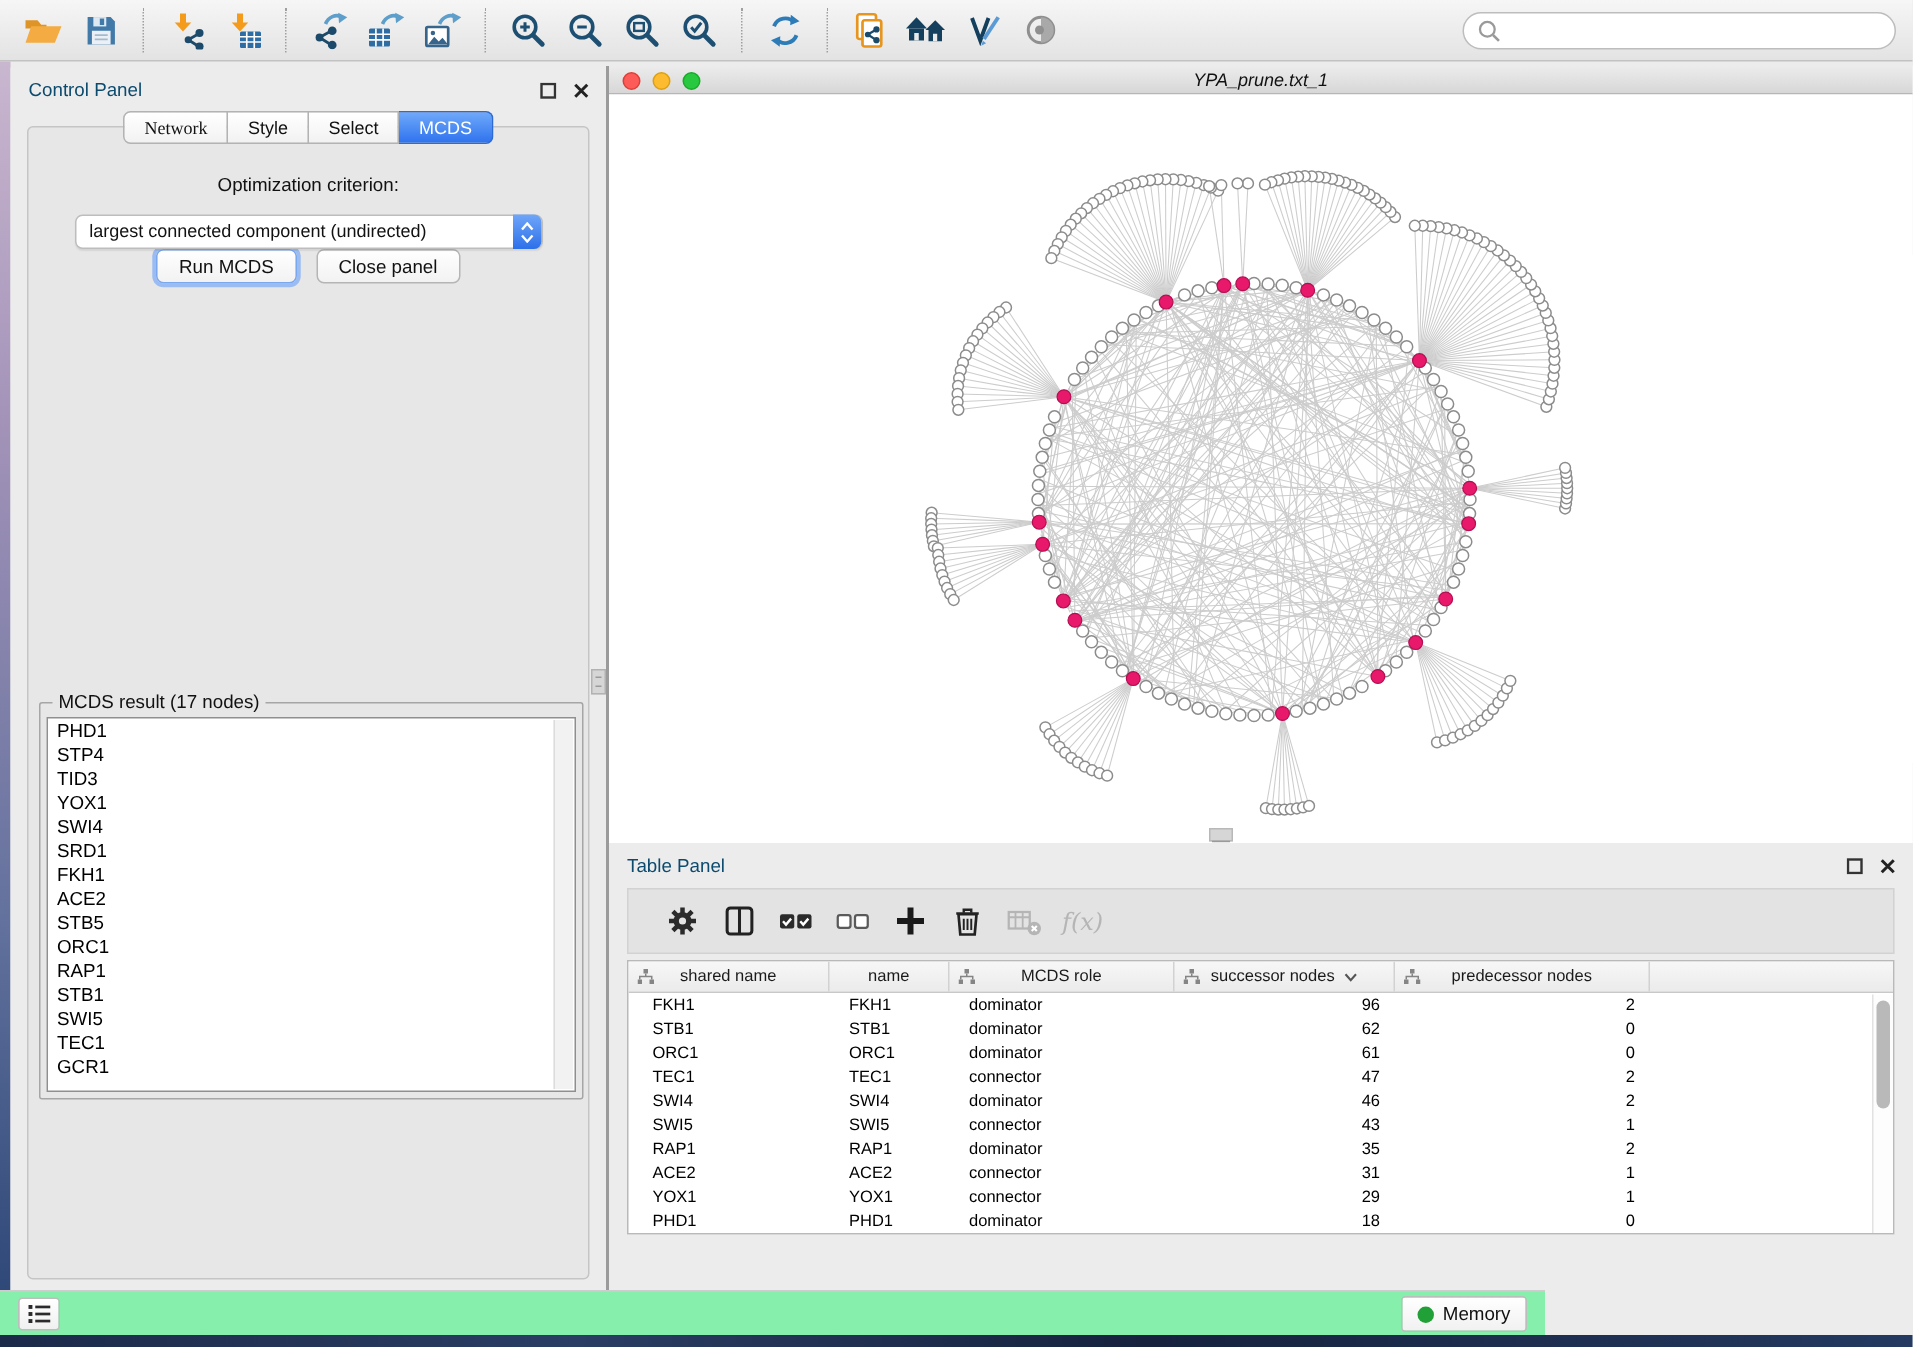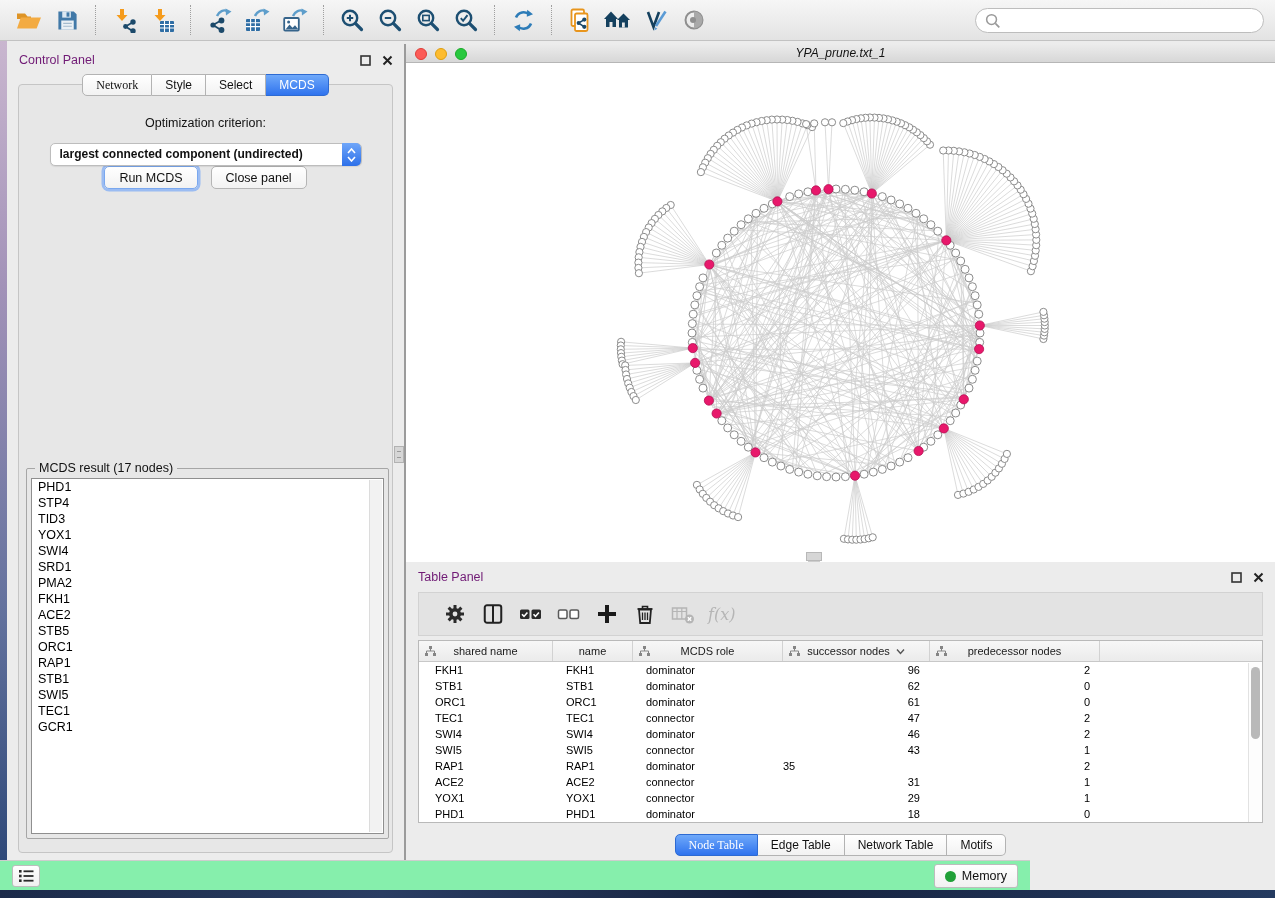--- a/index.html
+++ b/index.html
@@ -21,51 +21,51 @@
 
   
   .wall-left { position:absolute; left:0; top:41px; width:7px; height:821px;
     background:linear-gradient(#c9b6cf 0%, #a292b8 30%, #62719d 70%, #2e4878 100%); }
   .wall-bottom { position:absolute; left:0; top:890px; width:1275px; height:8px;
     background:linear-gradient(90deg,#1b2a49,#2a3d63 30%,#16223e 60%,#243a60); }
 
   
   .cpanel { position:absolute; left:7px; top:45px; width:397px; height:815px; background:#ececec; }
   .panel-titlerow { height:24px; display:flex; align-items:center; padding:6px 10px 0 12px; }
-  .panel-title { font-size:12.5px; color:#701a75; }
+  .panel-title { font-size:12.5px; color:#0c4a6e; }
   .winbtns { margin-left:auto; display:flex; gap:9px; align-items:center; }
   .winbtn { background:none; border:none; cursor:pointer; width:13px; height:13px;
     display:flex; align-items:center; justify-content:center; padding:0; }
 
   .cp-tabs { position:absolute; top:29px; left:0; width:100%; display:flex;
     justify-content:center; z-index:3; }
   .tab { height:22px; padding:0 13px; font-size:12px; background:linear-gradient(#ffffff,#f2f2f2);
     border:1px solid #b3b3b3; border-left:none; color:#111; cursor:pointer;
     font-family:"Liberation Sans",sans-serif; }
   .tab:first-child { border-left:1px solid #b3b3b3; border-radius:5px 0 0 5px;font-family:Liberation Serif, serif; }
   .tab:last-child { border-radius:0 5px 5px 0; }
   .tab.active { background:linear-gradient(#6fa9fa,#2f73ee); color:#fff; border-color:#2d6ad2; }
 
   .cp-content { position:absolute; left:11px; top:39px; width:375px; height:769px;
     background:#e7e7e7; border:1px solid #c5c5c5; border-radius:4px; z-index:1; }
   .opt-label { margin-top:31px; text-align:center; font-size:12.5px; color:#111; }
   .dropdown { position:relative; margin:13px auto 0; width:312px; height:23px; background:#fff;
     border:1px solid #bdbdbd; border-radius:5px; cursor:pointer;
-    box-shadow:0 1px 1px rgba(0,0,0,.08);font-weight:bold; }
+    box-shadow:0 1px 1px rgba(0,0,0,.08); }
   .dropdown .ddtext { position:absolute; left:9px; top:0; line-height:21px; font-size:12px; color:#111; }
   .dd-step { position:absolute; right:0; top:-1px; width:19px; height:23px; border-radius:0 5px 5px 0;
     background:linear-gradient(#6fa6f9,#2d70e9); display:flex; flex-direction:column;
     align-items:center; justify-content:center; gap:2px; }
   .btnrow { display:flex; justify-content:center; gap:13px; }
   .pushbtn { height:23px; padding:0 14px; font-size:12.5px; background:linear-gradient(#ffffff,#f2f2f2);
     border:1px solid #b5b5b5; border-radius:5px; cursor:pointer; color:#111;
     font-family:"Liberation Sans",sans-serif; }
   .pushbtn.focused { border:1px solid #7aa8ef; box-shadow:0 0 0 2.5px rgba(105,160,250,.6); }
 
-  .groupbox { position:absolute; left:7px; top:383px; width:363px; height:371px;
+  .groupbox { position:absolute; left:7px; top:383px; width:363px; height:265px;
     border:1px solid #a6a6a6; border-radius:2px; }
   .groupbox-legend { position:absolute; top:-8px; left:8px; background:#e7e7e7;
     padding:0 4px; font-size:12.5px; color:#111; }
   .listbox { position:absolute; left:4px; right:4px; top:9px; bottom:4px; background:#fff;
     border:1px solid #8f8f8f; overflow:hidden; }
   .listitem { font-size:12.5px; line-height:16px; padding-left:6px; color:#000; cursor:default; }
   .list-scroll { position:absolute; top:1px; bottom:1px; right:1px; width:13px;
     background:#f2f2f2; border-left:1px solid #dcdcdc; }
 
   
@@ -324,21 +324,20 @@
     <div class="groupbox">
       <span class="groupbox-legend">MCDS result (17 nodes)</span>
       <div class="listbox">
         <div>
             <div class="listitem">PHD1</div>
             <div class="listitem">STP4</div>
             <div class="listitem">TID3</div>
             <div class="listitem">YOX1</div>
             <div class="listitem">SWI4</div>
             <div class="listitem">SRD1</div>
-            <div class="listitem">PMA2</div>
             <div class="listitem">FKH1</div>
             <div class="listitem">ACE2</div>
             <div class="listitem">STB5</div>
             <div class="listitem">ORC1</div>
             <div class="listitem">RAP1</div>
             <div class="listitem">STB1</div>
             <div class="listitem">SWI5</div>
             <div class="listitem">TEC1</div>
             <div class="listitem">GCR1</div>
           </div>
@@ -1257,21 +1256,21 @@
           <div class="td" style="width: 134px; padding-left: 16px;">SWI5</div>
           <div class="td" style="width: 80px; padding-left: 13px;">SWI5</div>
           <div class="td" style="width: 150px; padding-left: 13px;">connector</div>
           <div class="td" style="width: 147px; text-align: right; padding-right: 10px;">43</div>
           <div class="td" style="width: 170px; text-align: right; padding-right: 10px;">1</div>
         </div>
         <div class="trow">
           <div class="td" style="width: 134px; padding-left: 16px;">RAP1</div>
           <div class="td" style="width: 80px; padding-left: 13px;">RAP1</div>
           <div class="td" style="width: 150px; padding-left: 13px;">dominator</div>
-          <div class="td" style="width: 147px; padding-right: 10px;">35</div>
+          <div class="td" style="width: 147px; text-align: right; padding-right: 10px;">35</div>
           <div class="td" style="width: 170px; text-align: right; padding-right: 10px;">2</div>
         </div>
         <div class="trow">
           <div class="td" style="width: 134px; padding-left: 16px;">ACE2</div>
           <div class="td" style="width: 80px; padding-left: 13px;">ACE2</div>
           <div class="td" style="width: 150px; padding-left: 13px;">connector</div>
           <div class="td" style="width: 147px; text-align: right; padding-right: 10px;">31</div>
           <div class="td" style="width: 170px; text-align: right; padding-right: 10px;">1</div>
         </div>
         <div class="trow">
@@ -1287,26 +1286,20 @@
           <div class="td" style="width: 150px; padding-left: 13px;">dominator</div>
           <div class="td" style="width: 147px; text-align: right; padding-right: 10px;">18</div>
           <div class="td" style="width: 170px; text-align: right; padding-right: 10px;">0</div>
         </div>
       </div>
     <div class="table-vscroll">
       <div class="thumb"></div>
     </div>
   </div>
 
-  <div class="tp-tabs" id="tptabs">
-      <button class="tab active">Node Table</button>
-      <button class="tab">Edge Table</button>
-      <button class="tab">Network Table</button>
-      <button class="tab">Motifs</button>
-    </div>
 </div>
 
 <div class="statusbar">
   <button class="sb-left">
     <svg width="16" height="14" viewBox="0 0 16 14">
       <g fill="#2b2b2b">
         <rect x="1" y="1" width="2.6" height="2.6"></rect>
           <rect x="5.5" y="1.4" width="10" height="1.8"></rect>
         <rect x="1" y="5.7" width="2.6" height="2.6"></rect>
           <rect x="5.5" y="6.1" width="10" height="1.8"></rect>

